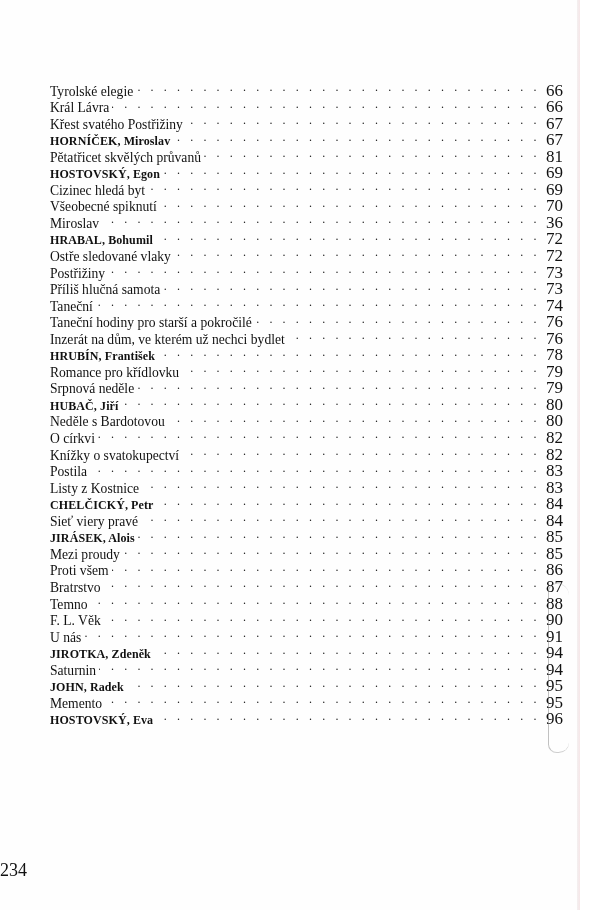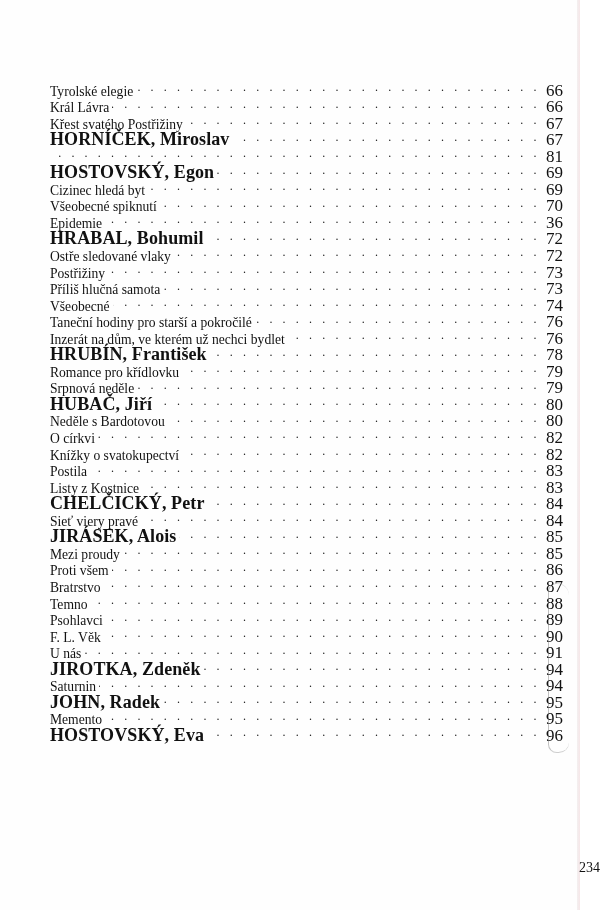--- a/index.html
+++ b/index.html
@@ -20,21 +20,21 @@
   .toc {
     position: absolute; left: 50px; top: 79px; width: 520px;
     list-style: none; margin: 0; padding: 0;
   }
   .toc-row {
     display: flex; align-items: baseline;
     height: 16.55px; line-height: 16.55px;
     font-size: 13.6px; white-space: nowrap;
   }
   .toc-title { flex: 0 0 auto; padding-right: 3px; }
-  .toc-row.author .toc-title { font-weight: bold; font-size: 18px; letter-spacing: 0.1px; }
+  .toc-row.author .toc-title { font-weight: bold; font-size: 12px; letter-spacing: 0.1px; }
   .toc-leader {
     flex: 1 1 auto; overflow: hidden; height: 16.55px; position: relative;
   }
   .toc-leader::before {
     content: ". . . . . . . . . . . . . . . . . . . . . . . . . . . . . . . . . . . . . . . . . . . . . . . . . . . . . . . . . . . . . . . . . . . . . . . . . . . . . . . .";
     position: absolute; right: 0; top: 0;
     letter-spacing: 3.6px; font-size: 12px; color: #222;
     white-space: nowrap;
   }
   .toc-page {
@@ -42,21 +42,21 @@
   }
   .pencil-bracket {
     position: absolute; left: 548px; top: 583px; width: 20px; height: 168px;
     border: 1px solid rgba(120,120,120,0.35); border-left-color: rgba(120,120,120,0.45);
     border-radius: 10px 14px 12px 10px;
     border-right: none; border-top-color: rgba(120,120,120,0.25);
     pointer-events: none;
   }
   .footer-page-number {
     position: absolute; left: 0; width: 600px; top: 860px;
-    text-align: right; font-size: 14px;
+    text-align: left; font-size: 18px;
   }
 </style>
 </head>
 <body>
 
 <div class="page">
   <div class="page-edge"></div>
 
   <ul class="toc" id="toc">
       <li class="toc-row">
@@ -73,40 +73,41 @@
         <span class="toc-title">Křest svatého Postřižiny</span>
         <span class="toc-leader"></span>
         <span class="toc-page">67</span>
       </li>
       <li class="toc-row author">
         <span class="toc-title">HORNÍČEK, Miroslav</span>
         <span class="toc-leader"></span>
         <span class="toc-page">67</span>
       </li>
       <li class="toc-row">
+        <span class="toc-title">Pětatřicet skvělých průvanů</span>
         <span class="toc-leader"></span>
         <span class="toc-page">81</span>
       </li>
       <li class="toc-row author">
         <span class="toc-title">HOSTOVSKÝ, Egon</span>
         <span class="toc-leader"></span>
         <span class="toc-page">69</span>
       </li>
       <li class="toc-row">
         <span class="toc-title">Cizinec hledá byt</span>
         <span class="toc-leader"></span>
         <span class="toc-page">69</span>
       </li>
       <li class="toc-row">
         <span class="toc-title">Všeobecné spiknutí</span>
         <span class="toc-leader"></span>
         <span class="toc-page">70</span>
       </li>
       <li class="toc-row">
-        <span class="toc-title">Epidemie</span>
+        <span class="toc-title">Miroslav</span>
         <span class="toc-leader"></span>
         <span class="toc-page">36</span>
       </li>
       <li class="toc-row author">
         <span class="toc-title">HRABAL, Bohumil</span>
         <span class="toc-leader"></span>
         <span class="toc-page">72</span>
       </li>
       <li class="toc-row">
         <span class="toc-title">Ostře sledované vlaky</span>
@@ -117,21 +118,21 @@
         <span class="toc-title">Postřižiny</span>
         <span class="toc-leader"></span>
         <span class="toc-page">73</span>
       </li>
       <li class="toc-row">
         <span class="toc-title">Příliš hlučná samota</span>
         <span class="toc-leader"></span>
         <span class="toc-page">73</span>
       </li>
       <li class="toc-row">
-        <span class="toc-title">Všeobecné</span>
+        <span class="toc-title">Taneční</span>
         <span class="toc-leader"></span>
         <span class="toc-page">74</span>
       </li>
       <li class="toc-row">
         <span class="toc-title">Taneční hodiny pro starší a pokročilé</span>
         <span class="toc-leader"></span>
         <span class="toc-page">76</span>
       </li>
       <li class="toc-row">
         <span class="toc-title">Inzerát na dům, ve kterém už nechci bydlet</span>
@@ -210,25 +211,20 @@
       </li>
       <li class="toc-row">
         <span class="toc-title">Bratrstvo</span>
         <span class="toc-leader"></span>
         <span class="toc-page">87</span>
       </li>
       <li class="toc-row">
         <span class="toc-title">Temno</span>
         <span class="toc-leader"></span>
         <span class="toc-page">88</span>
-      </li>
-      <li class="toc-row">
-        <span class="toc-title">Psohlavci</span>
-        <span class="toc-leader"></span>
-        <span class="toc-page">89</span>
       </li>
       <li class="toc-row">
         <span class="toc-title">F. L. Věk</span>
         <span class="toc-leader"></span>
         <span class="toc-page">90</span>
       </li>
       <li class="toc-row">
         <span class="toc-title">U nás</span>
         <span class="toc-leader"></span>
         <span class="toc-page">91</span>

